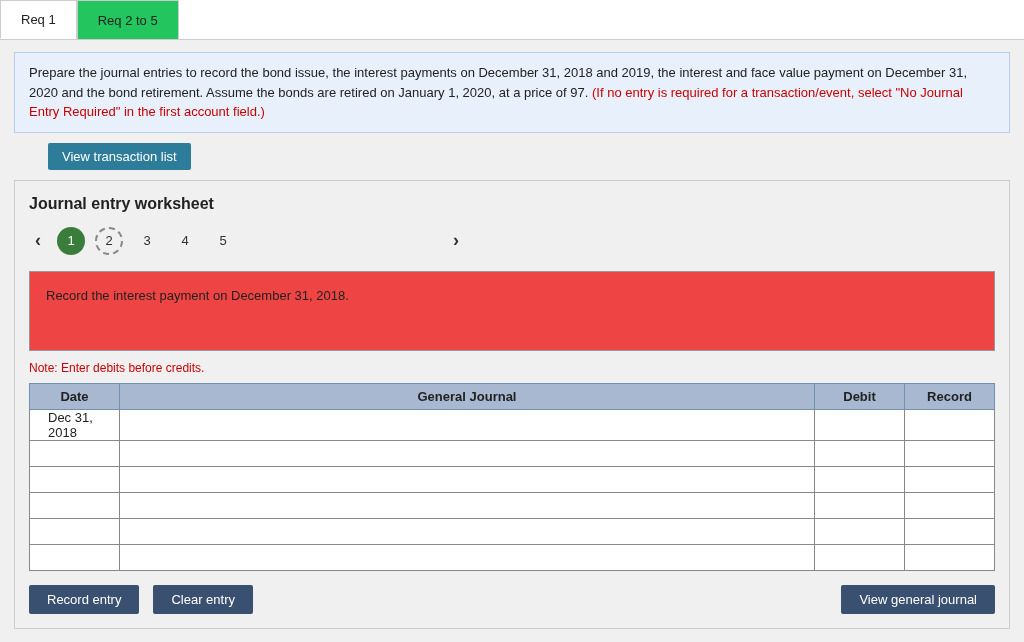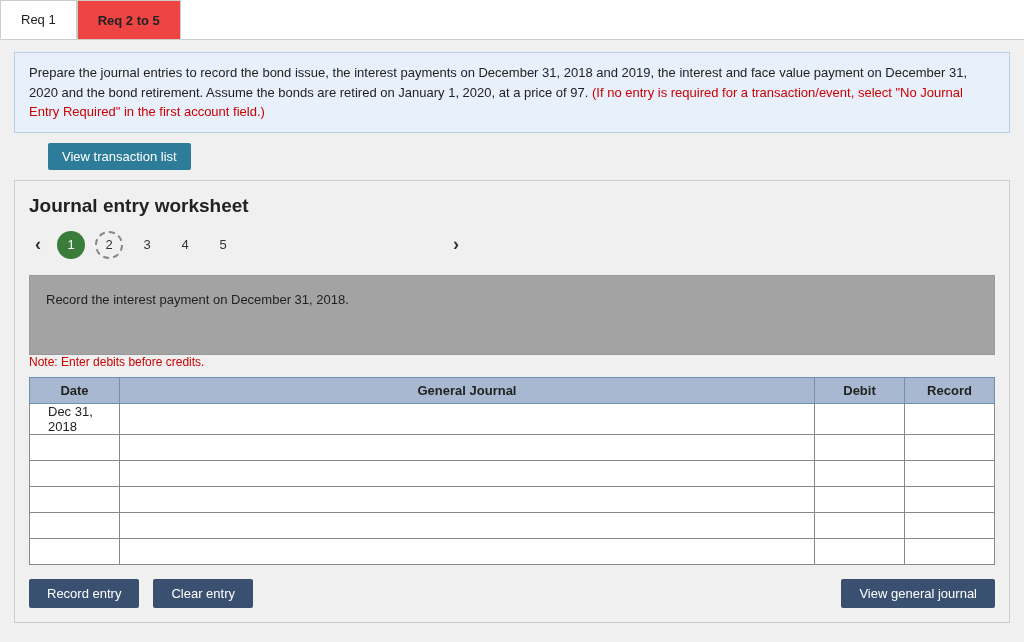--- a/index.html
+++ b/index.html
@@ -26,22 +26,21 @@
       background: #fff;
       font-size: 13px;
       height: 100%;
     }
     .tab.active {
       background: #fff;
       border-bottom: 1px solid #fff;
       font-weight: normal;
     }
     .tab:not(.active) {
-      background: #ef4444;
-      font-weight: bold;
+      background: #22c55e;
     }
     .instructions-box {
       background: #e8f0fb;
       border: 1px solid #b8cfe8;
       margin: 12px 14px 10px 14px;
       padding: 10px 14px;
       line-height: 1.5;
       font-size: 13px;
     }
     .instructions-box .red-text {
@@ -60,21 +59,21 @@
       font-size: 13px;
       border-radius: 2px;
     }
     .worksheet-container {
       background: #f0f0f0;
       margin: 0 14px;
       padding: 14px;
       border: 1px solid #ccc;
     }
     .worksheet-title {
-      font-size: 19px;
+      font-size: 16px;
       font-weight: bold;
       margin-bottom: 14px;
     }
     .nav-row {
       display: flex;
       align-items: center;
       gap: 10px;
       margin-bottom: 16px;
     }
     .nav-arrow {
@@ -101,23 +100,24 @@
       color: #fff;
     }
     .page-num.dashed {
       border: 2px dashed #888;
       color: #333;
     }
     .page-num.plain {
       color: #333;
     }
     .record-box {
-      background: #a3a3a3;
+      background: #ef4444;
       border: 1px solid #999;
       padding: 16px;
+      margin-bottom: 10px;
       min-height: 80px;
       font-size: 13px;
     }
     .note-text {
       color: #cc0000;
       font-size: 12px;
       margin-bottom: 8px;
     }
     .journal-table {
       width: 100%;

